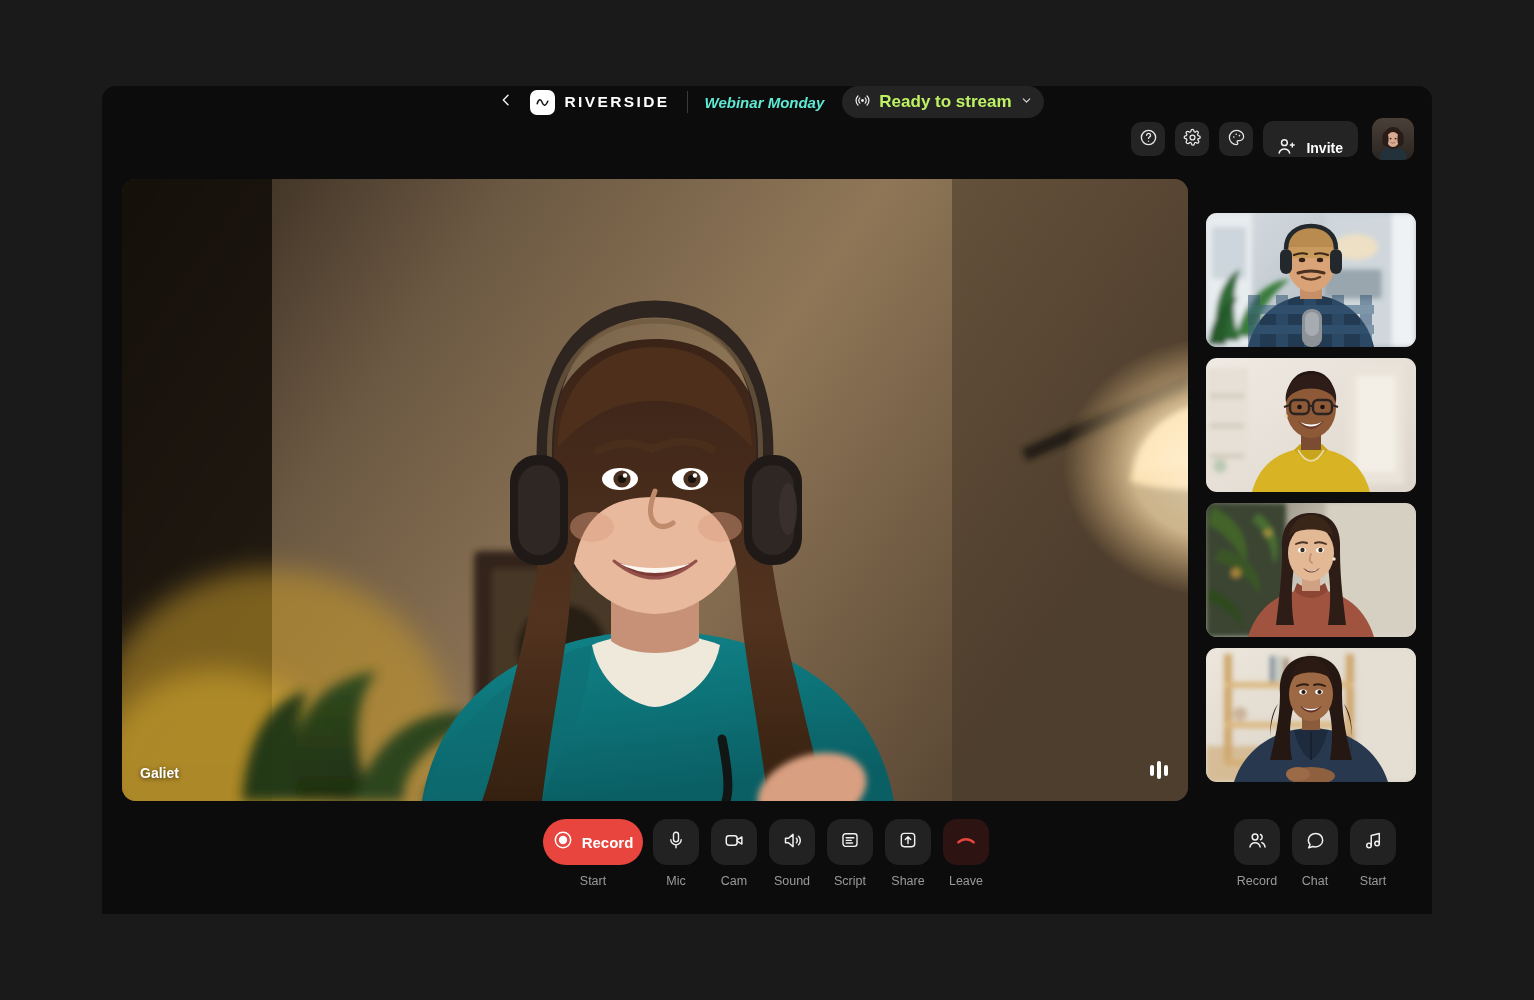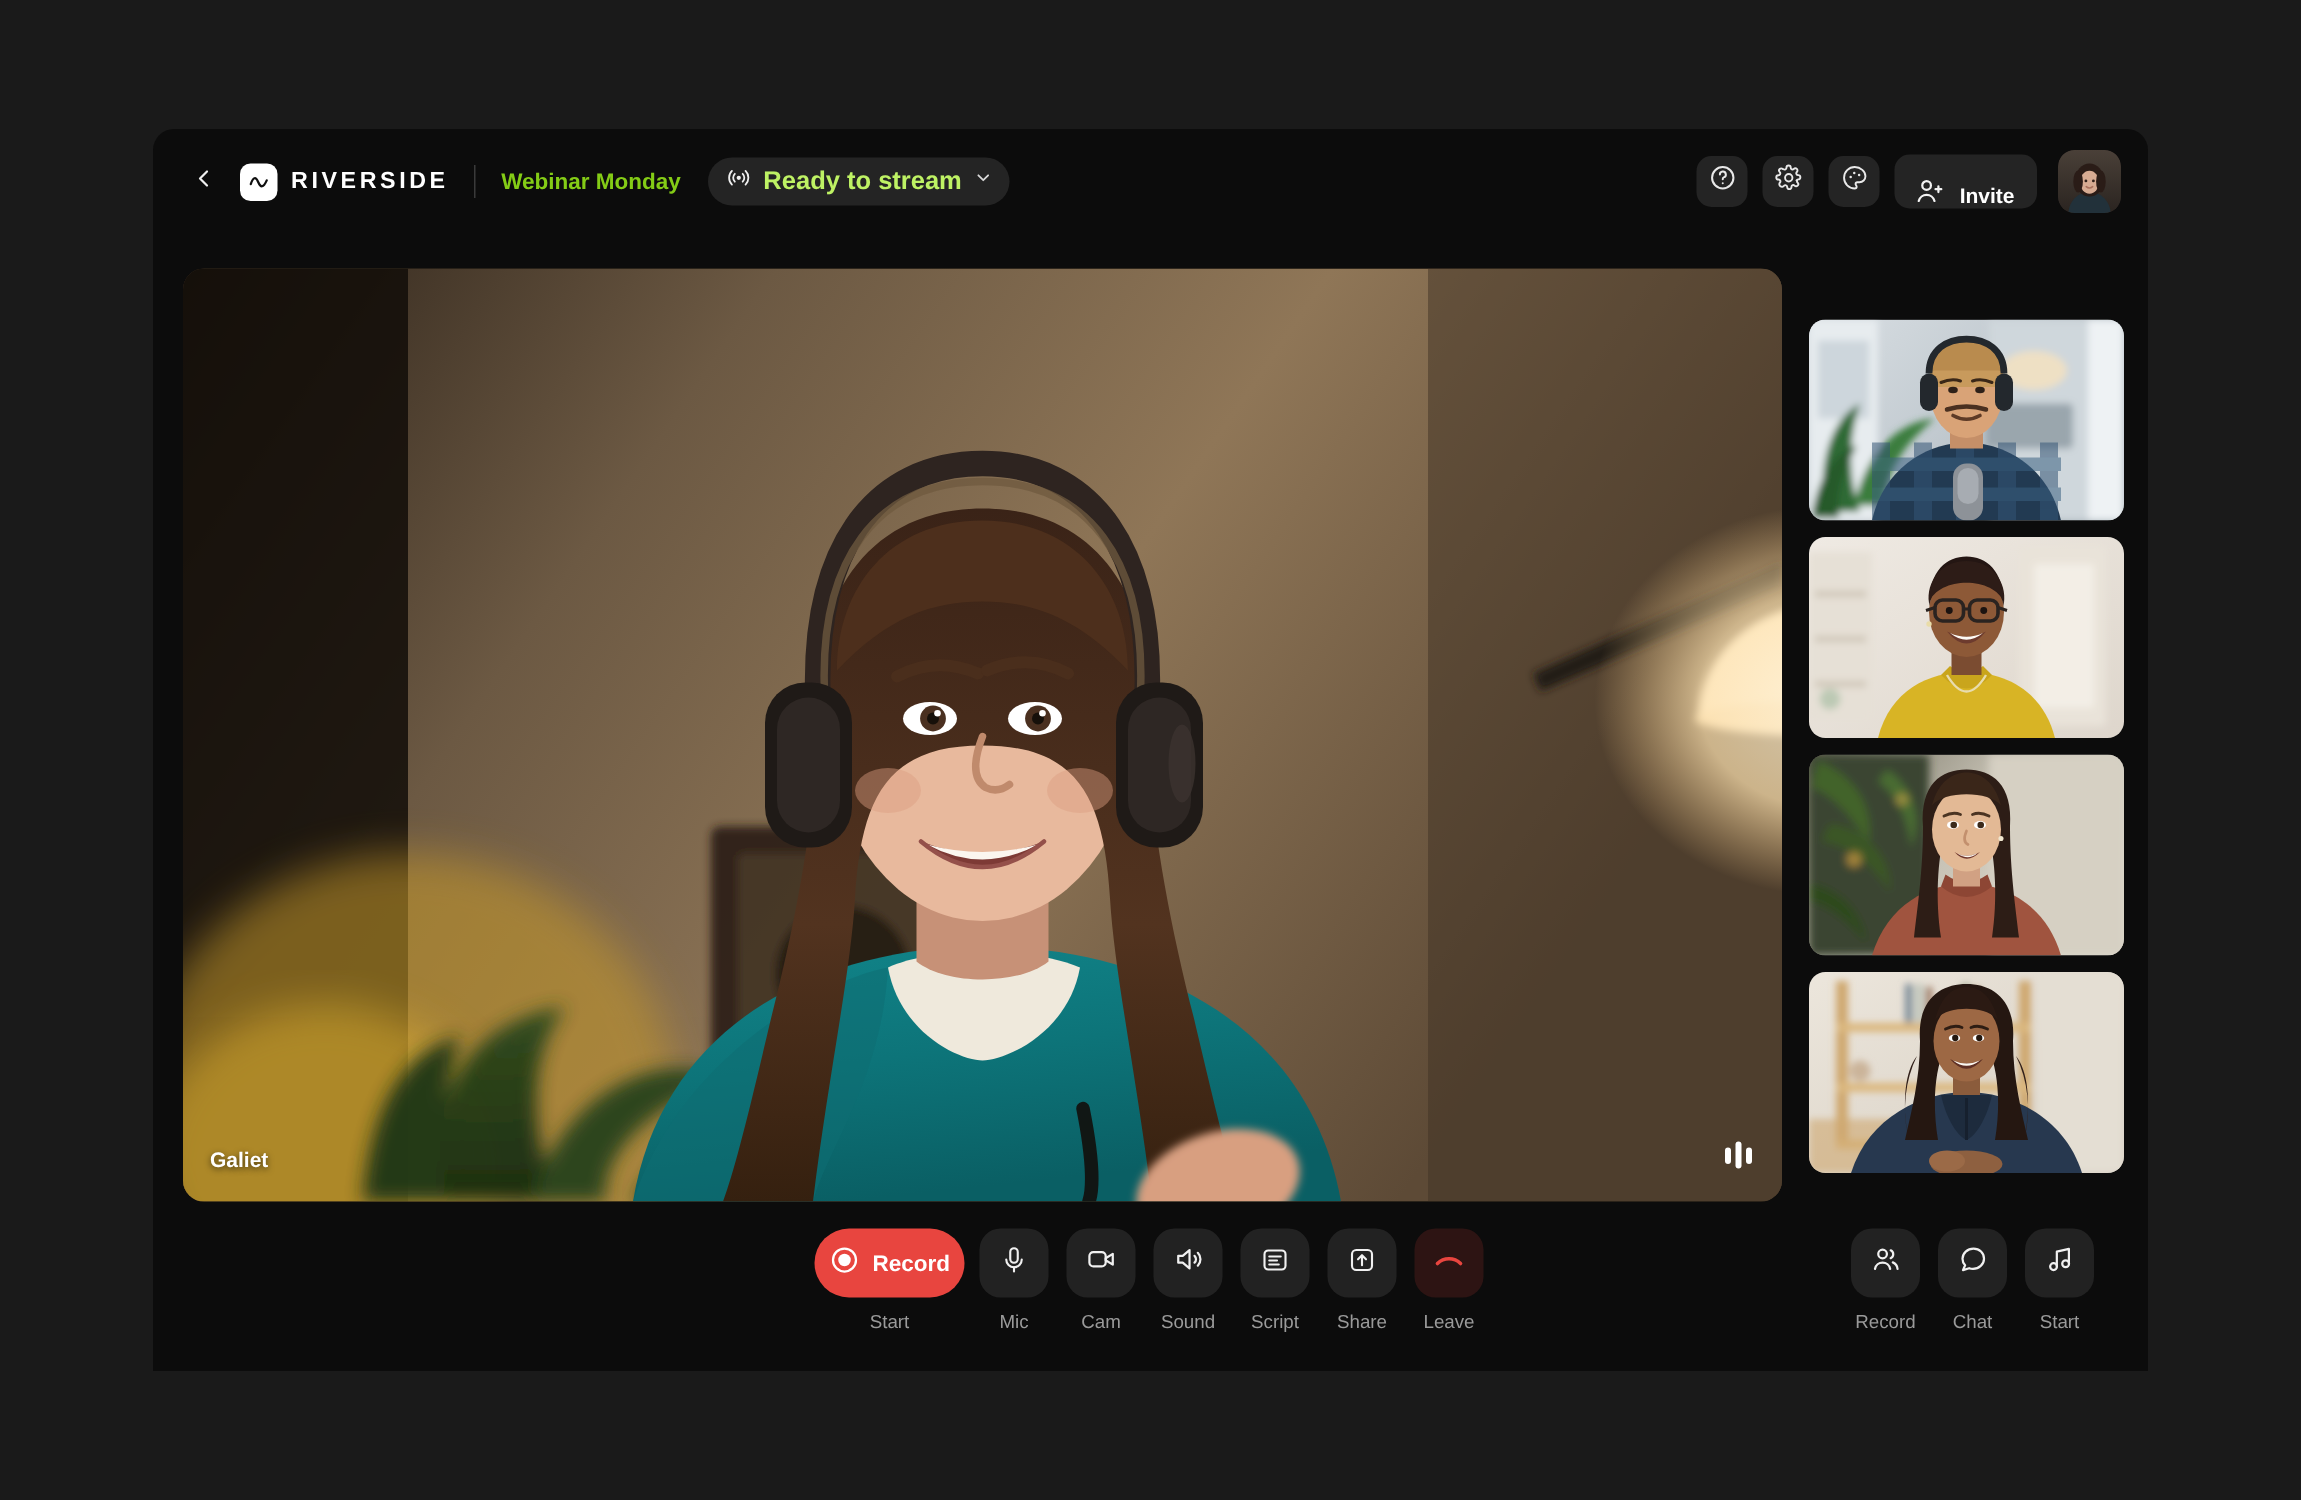--- a/index.html
+++ b/index.html
@@ -18,38 +18,39 @@
     background:#0c0c0c;
     border-radius:14px 14px 0 0;
     overflow:hidden;
   }
 
   
   .header{
     position:absolute; left:0; top:0; width:100%; height:70px;
     display:flex; align-items:center;
     padding:0 18px 0 20px;
+    flex-direction:column;
   }
   .hdr-left{ display:flex; align-items:center; gap:0; }
   .back-btn{
     width:28px;height:28px;display:flex;align-items:center;justify-content:center;
     cursor:pointer; margin-right:10px;
   }
   .brand{ display:flex; align-items:center; gap:9px; }
   .brand-mark{
     width:25px;height:25px;border-radius:7px;background:#fff;
     display:flex;align-items:center;justify-content:center;
   }
   .brand-name{
     color:#fff; font-size:15.5px; font-weight:bold; letter-spacing:2.4px;
   }
   .hdr-divider{
     width:1px;height:22px;background:#3a3a3a;margin:0 17px;
   }
-  .meeting-title{ color:#84cc16; font-size:15px; font-weight:bold; }
+  .meeting-title{ color:#5eead4; font-size:15px; font-weight:bold;font-style:italic; }
   .stream-pill{
     margin-left:18px; height:32px; display:flex; align-items:center; gap:8px;
     background:#242424; border-radius:16px; padding:0 11px 0 12px; cursor:pointer;
   }
   .stream-pill .label{ color:#bef264; font-size:17px; font-weight:bold; }
 
   .hdr-right{ margin-left:auto; display:flex; align-items:center; gap:10px; }
   .icon-btn{
     width:34px;height:34px;border-radius:10px;background:#242424;
     display:flex;align-items:center;justify-content:center;cursor:pointer;

